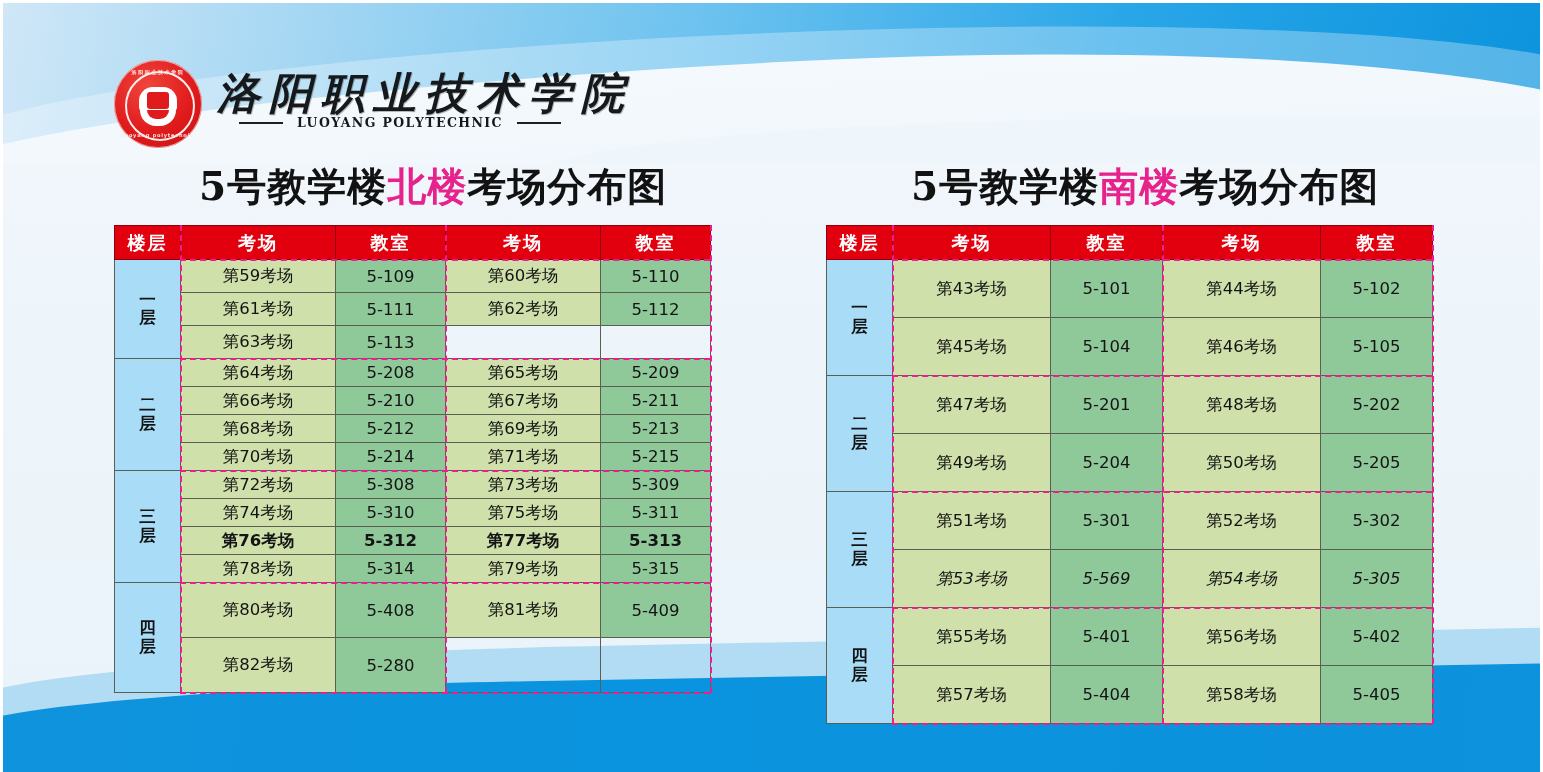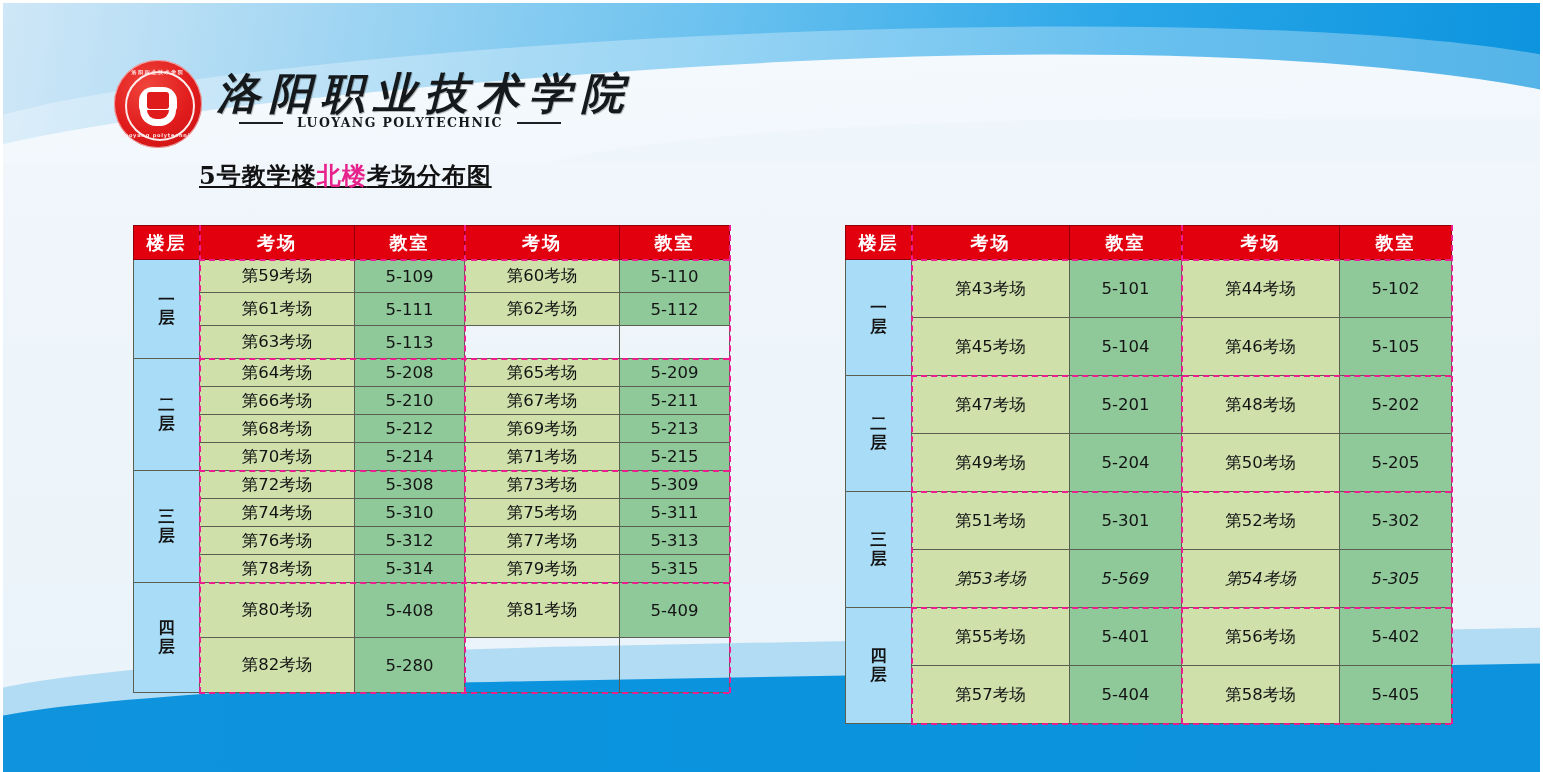--- a/index.html
+++ b/index.html
@@ -114,28 +114,28 @@
     position:absolute;left:-40px;top:688px;width:1660px;height:150px;
     background:linear-gradient(95deg,#1093dd 0%,#0a93de 40%,#0d92dd 100%);
     transform:rotate(-1.0deg);transform-origin:left top;
     border-radius:34% 0 0 0 / 40px 0 0 0;
   }
 
   
   .sec-title{
     position:absolute;white-space:nowrap;
     font-family:"DejaVu Serif","Liberation Serif",serif;
-    font-size:24px;font-weight:bold;color:#121212;letter-spacing:1px;text-decoration:underline;
+    font-size:39px;font-weight:bold;color:#121212;letter-spacing:1px;
   }
   .sec-title .hl{color:#e8228c;}
   #sec-title-north{left:196px;top:157px;}
   #sec-title-south{left:908px;top:157px;}
 
   
-  .tbl-wrap{position:absolute;margin-left:19px;}
+  .tbl-wrap{position:absolute;}
   #tbl-north{left:111px;top:222px;}
   #tbl-south{left:823px;top:222px;}
 
   table.exam{
     border-collapse:collapse;
     table-layout:fixed;
     font-family:"DejaVu Sans","Liberation Sans",sans-serif;
   }
   table.exam td,table.exam th{
     border:1px solid #5a5f52;
@@ -193,20 +193,23 @@
     <div class="uni-en">LUOYANG  POLYTECHNIC</div>
     <div class="uni-en-rule"></div>
   </div>
 
 
   <div class="btm-wave-lite"></div>
   <div class="btm-wave"></div>
 
   <div class="sec-title" id="sec-title-north">
     <span>5号教学楼</span><span class="hl">北楼</span><span>考场分布图</span>
+  </div>
+  <div class="sec-title" id="sec-title-south">
+    <span>5号教学楼</span><span class="hl">南楼</span><span>考场分布图</span>
   </div>
 
   <div class="tbl-wrap" id="tbl-north">
       <table class="exam">
         <colgroup>
           <col style="width: 66px;">
           <col style="width: 155px;">
           <col style="width: 110px;">
           <col style="width: 155px;">
           <col style="width: 110px;">
@@ -280,21 +283,21 @@
             <td class="room">5-308</td>
             <td class="hall">第73考场</td>
             <td class="room">5-309</td>
           </tr>
           <tr style="height: 28px;">
             <td class="hall">第74考场</td>
             <td class="room">5-310</td>
             <td class="hall">第75考场</td>
             <td class="room">5-311</td>
           </tr>
-          <tr style="height: 28px;">
+          <tr style="height: 28px; font-weight: bold;">
             <td class="hall">第76考场</td>
             <td class="room">5-312</td>
             <td class="hall">第77考场</td>
             <td class="room">5-313</td>
           </tr>
           <tr style="height: 28px;">
             <td class="hall">第78考场</td>
             <td class="room">5-314</td>
             <td class="hall">第79考场</td>
             <td class="room">5-315</td>

